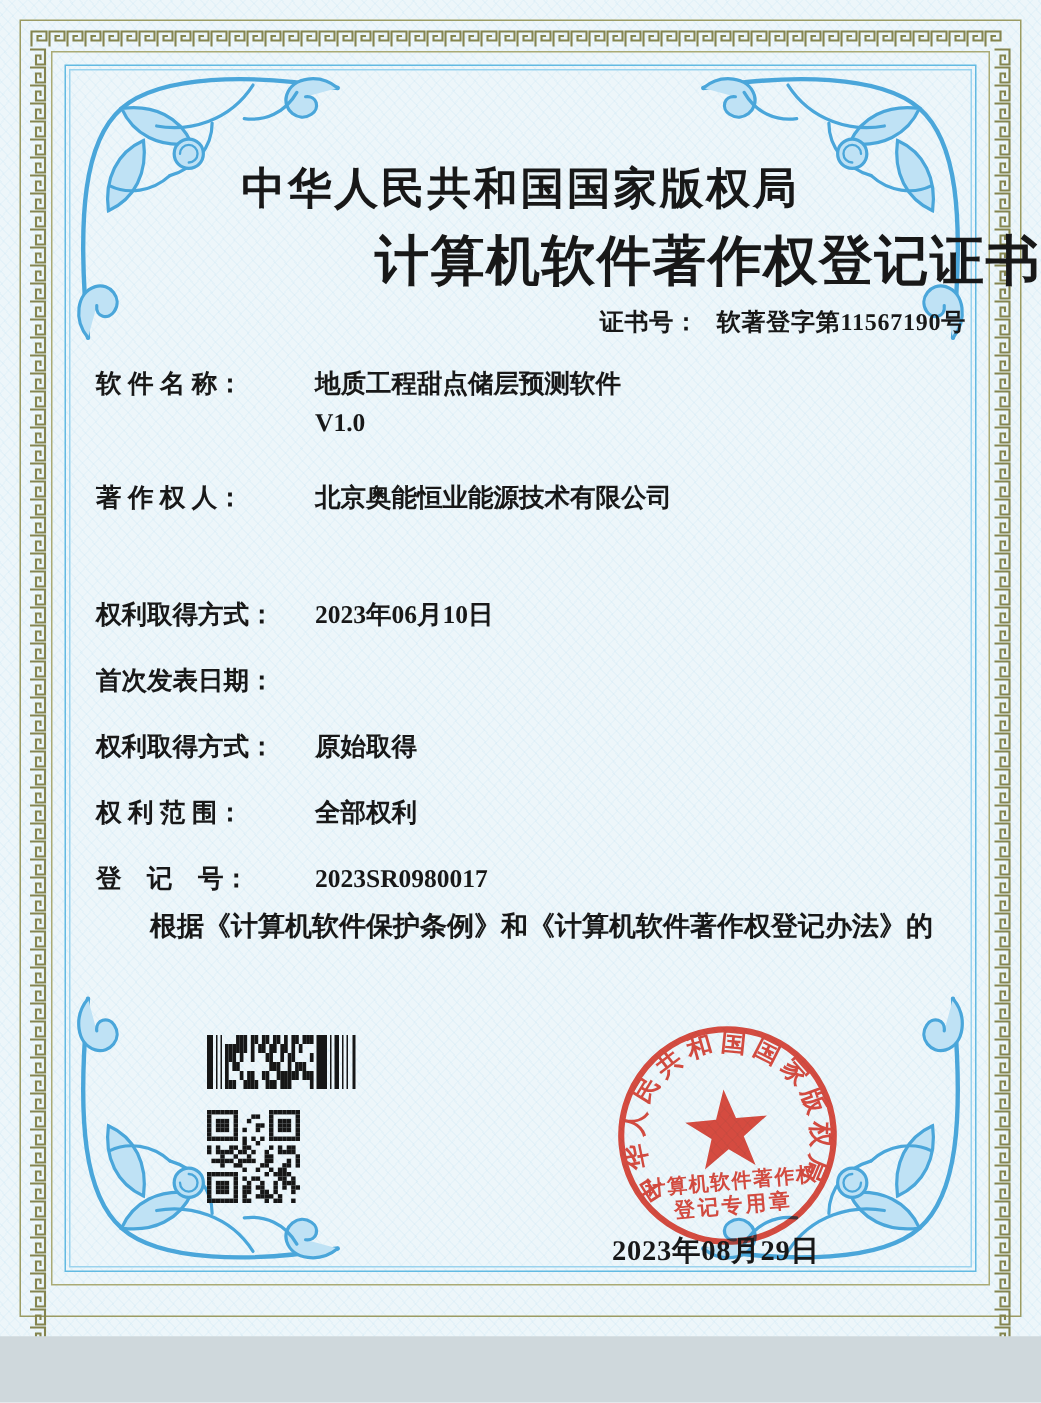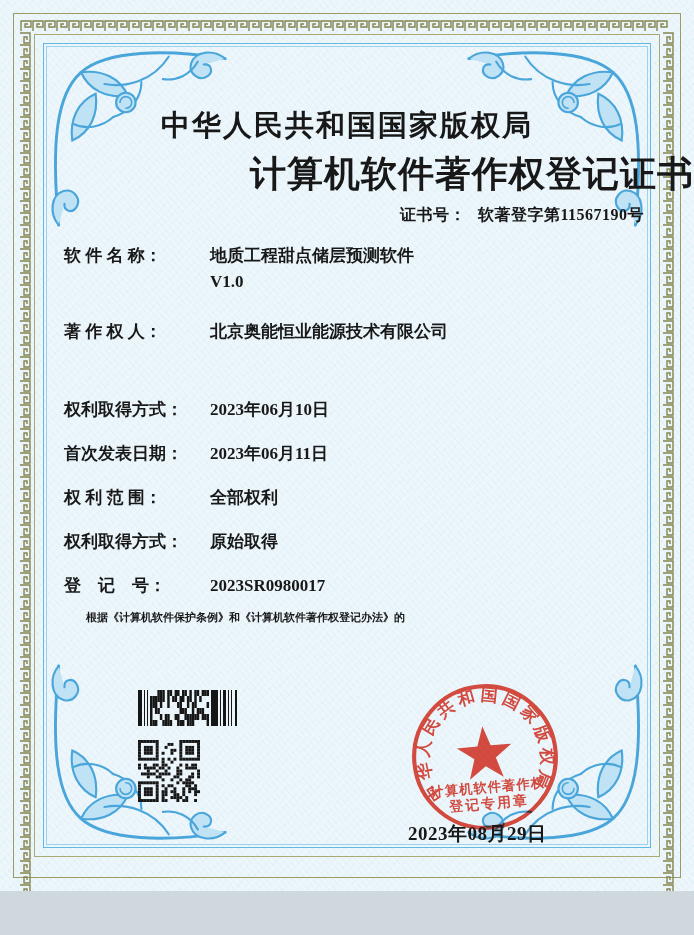--- a/index.html
+++ b/index.html
@@ -43,21 +43,21 @@
   .certno .lab{margin-right:12px;}
   
   .fields{position:absolute;top:243px;left:64px;right:40px;}
   .frow{display:flex;align-items:flex-start;line-height:26px;margin-bottom:18px;
         font-size:17px;font-weight:700;}
   .frow .flabel{flex:0 0 146px;white-space:pre;}
   .frow.r0{margin-bottom:24px;}
   .frow.r1{margin-bottom:52px;}
   
   .statement{position:absolute;top:594px;left:64px;right:50px;
-             font-size:11px;font-weight:700;line-height:47px;}
+             font-size:18px;font-weight:700;line-height:47px;}
   .statement .l1{text-indent:2em;}
   
   .barcode{position:absolute;left:138px;top:690px;}
   .qrcode{position:absolute;left:138px;top:740px;}
   
   .seal{position:absolute;left:408px;top:680px;width:154px;height:154px;
         opacity:.9;mix-blend-mode:multiply;transform:rotate(-5deg);}
   .issue-date{position:absolute;left:408px;top:821px;width:154px;
               text-align:left;font-size:19px;font-weight:700;letter-spacing:.5px;}
 </style>
@@ -408,29 +408,28 @@
     <div class="frow r1">
       <span class="flabel">著 作 权 人：</span>
       <span class="fvalue">北京奥能恒业能源技术有限公司</span>
     </div>
     <div class="frow">
       <span class="flabel">权利取得方式：</span>
       <span class="fvalue">2023年06月10日</span>
     </div>
     <div class="frow">
       <span class="flabel">首次发表日期：</span>
-      <span class="fvalue">2023年06月11日</span>
+    </div>
+    <div class="frow">
+      <span class="flabel">权利取得方式：</span>
+      <span class="fvalue">原始取得</span>
     </div>
     <div class="frow">
       <span class="flabel">权 利 范 围：</span>
       <span class="fvalue">全部权利</span>
-    </div>
-    <div class="frow">
-      <span class="flabel">权利取得方式：</span>
-      <span class="fvalue">原始取得</span>
     </div>
     <div class="frow">
       <span class="flabel">登　记　号：</span>
       <span class="fvalue">2023SR0980017</span>
     </div>
   </div>
 
   <div class="statement">
     <div class="l1">根据《计算机软件保护条例》和《计算机软件著作权登记办法》的</div>
   </div>

